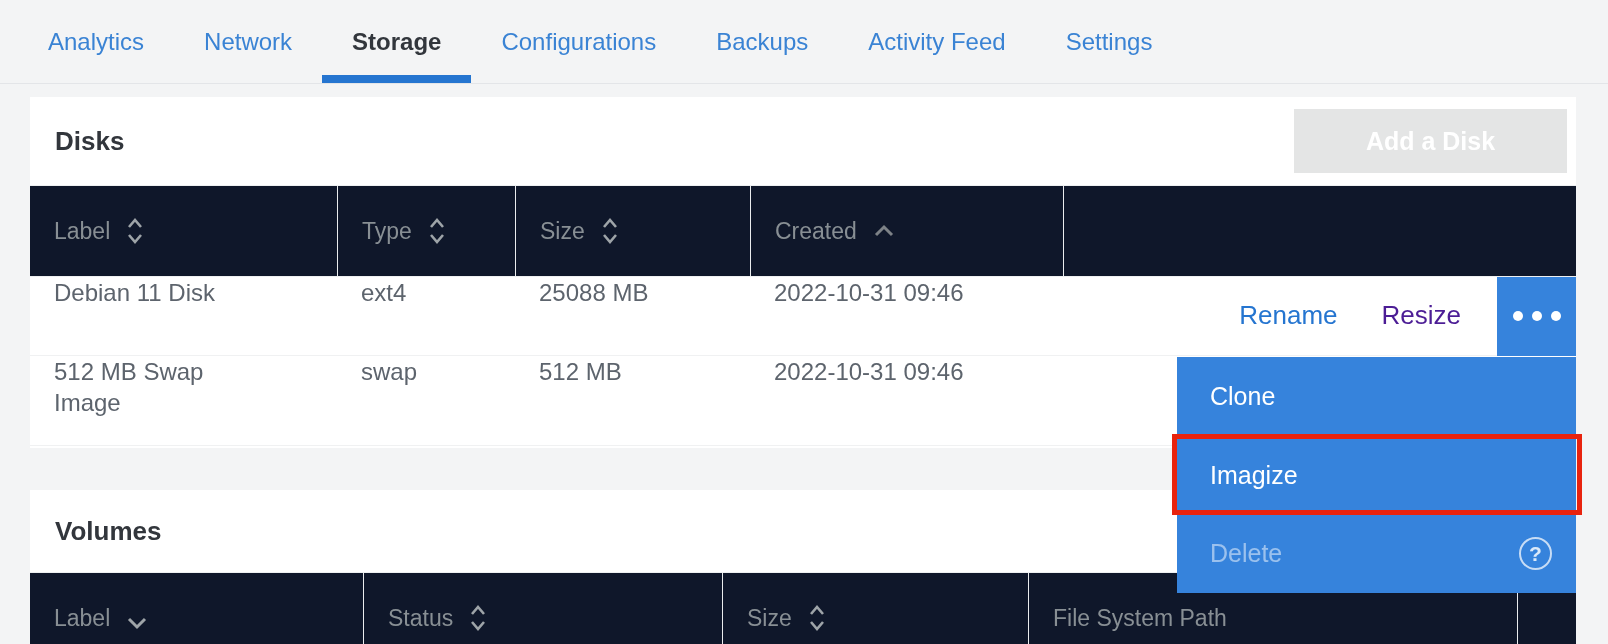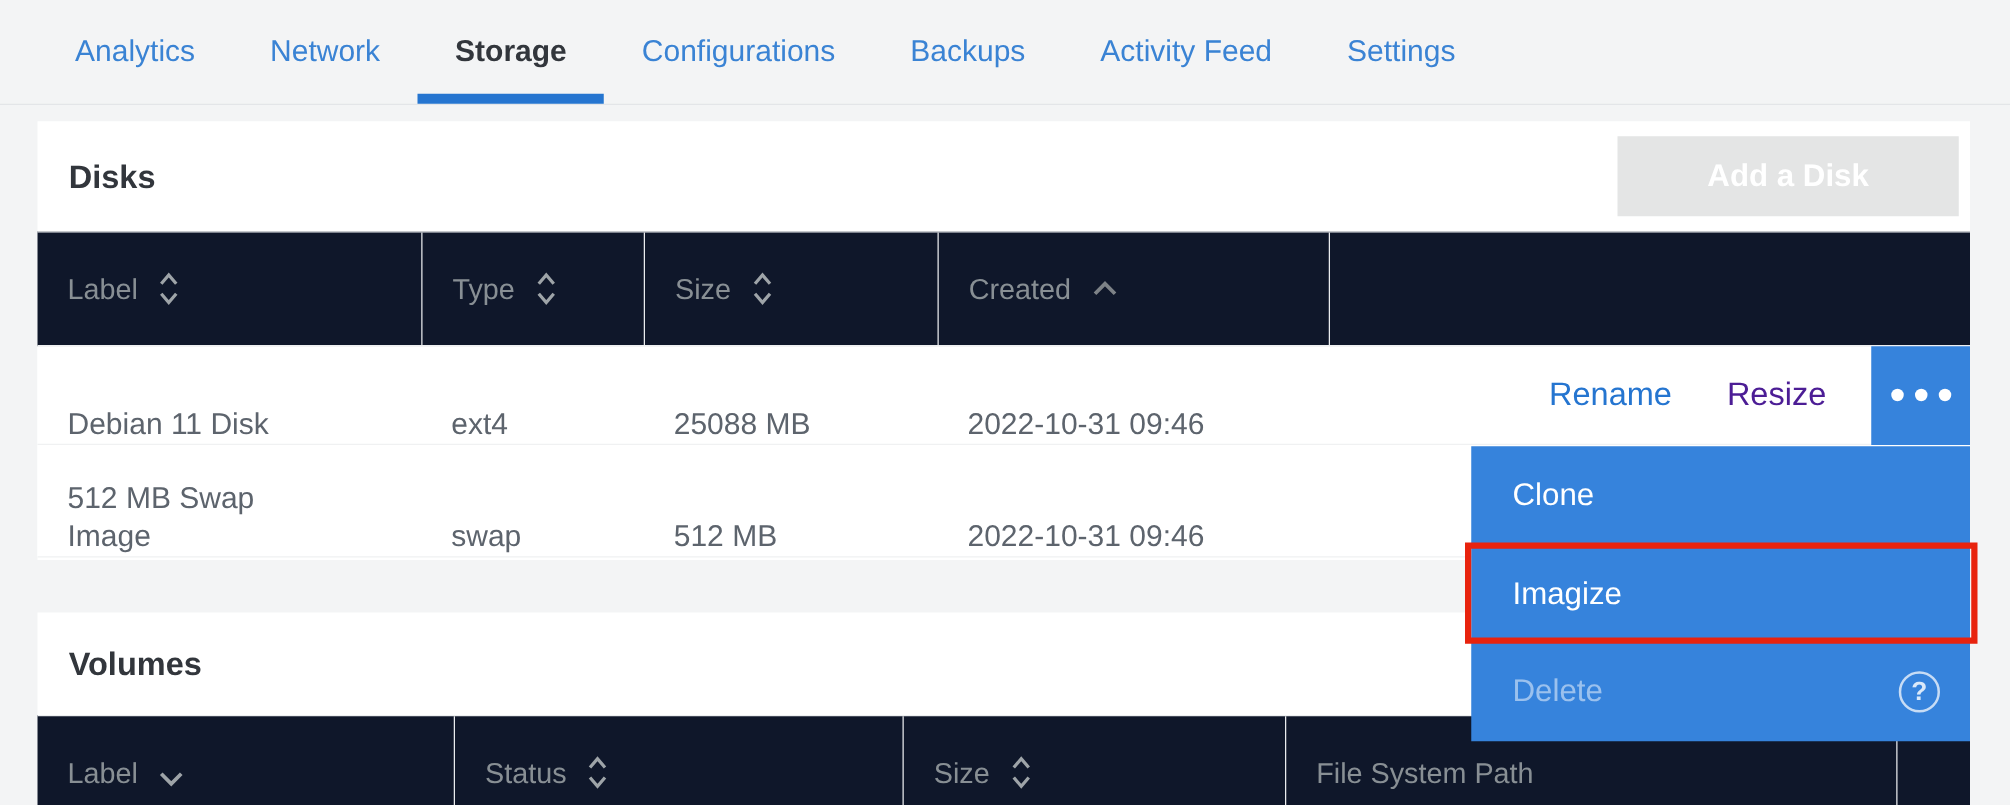--- a/index.html
+++ b/index.html
@@ -9,21 +9,21 @@
     background:#f3f4f5;
     font-family:"Liberation Sans", sans-serif;
     overflow:hidden;
     color:#5d646d;
   }
 
   
   .tabbar {
     position:absolute; top:0; left:0; right:0; height:84px;
     display:flex; align-items:stretch;
-    padding:0 30px;
+    padding:0 18px;
     border-bottom:1px solid #e3e5e8;
   }
   .tab {
     display:flex; align-items:center;
     padding:0 30px;
     font-size:24px;
     color:#3a83d4;
     position:relative;
     cursor:pointer;
     white-space:nowrap;
@@ -70,21 +70,21 @@
     font-size:23px; color:#888f94;
     border-left:1px solid #eaecee;
     cursor:pointer;
   }
   .th:first-child { border-left:none; }
 
   .trow { display:flex; background:#fff; border-bottom:1px solid #f0f1f2; }
   .trow.r1 { height:79px; }
   .trow.r2 { height:90px; }
   .td {
-    display:flex; align-items:flex-end;
+    display:flex; align-items:flex-start;
     padding-left:24px;
     font-size:24px; color:#5d646d;
     line-height:1.3;
   }
   .td .wrap { display:block; max-width:172px; }
 
   
   .c-label   { width:307px; }
   .c-type    { width:178px; }
   .c-size    { width:235px; }

